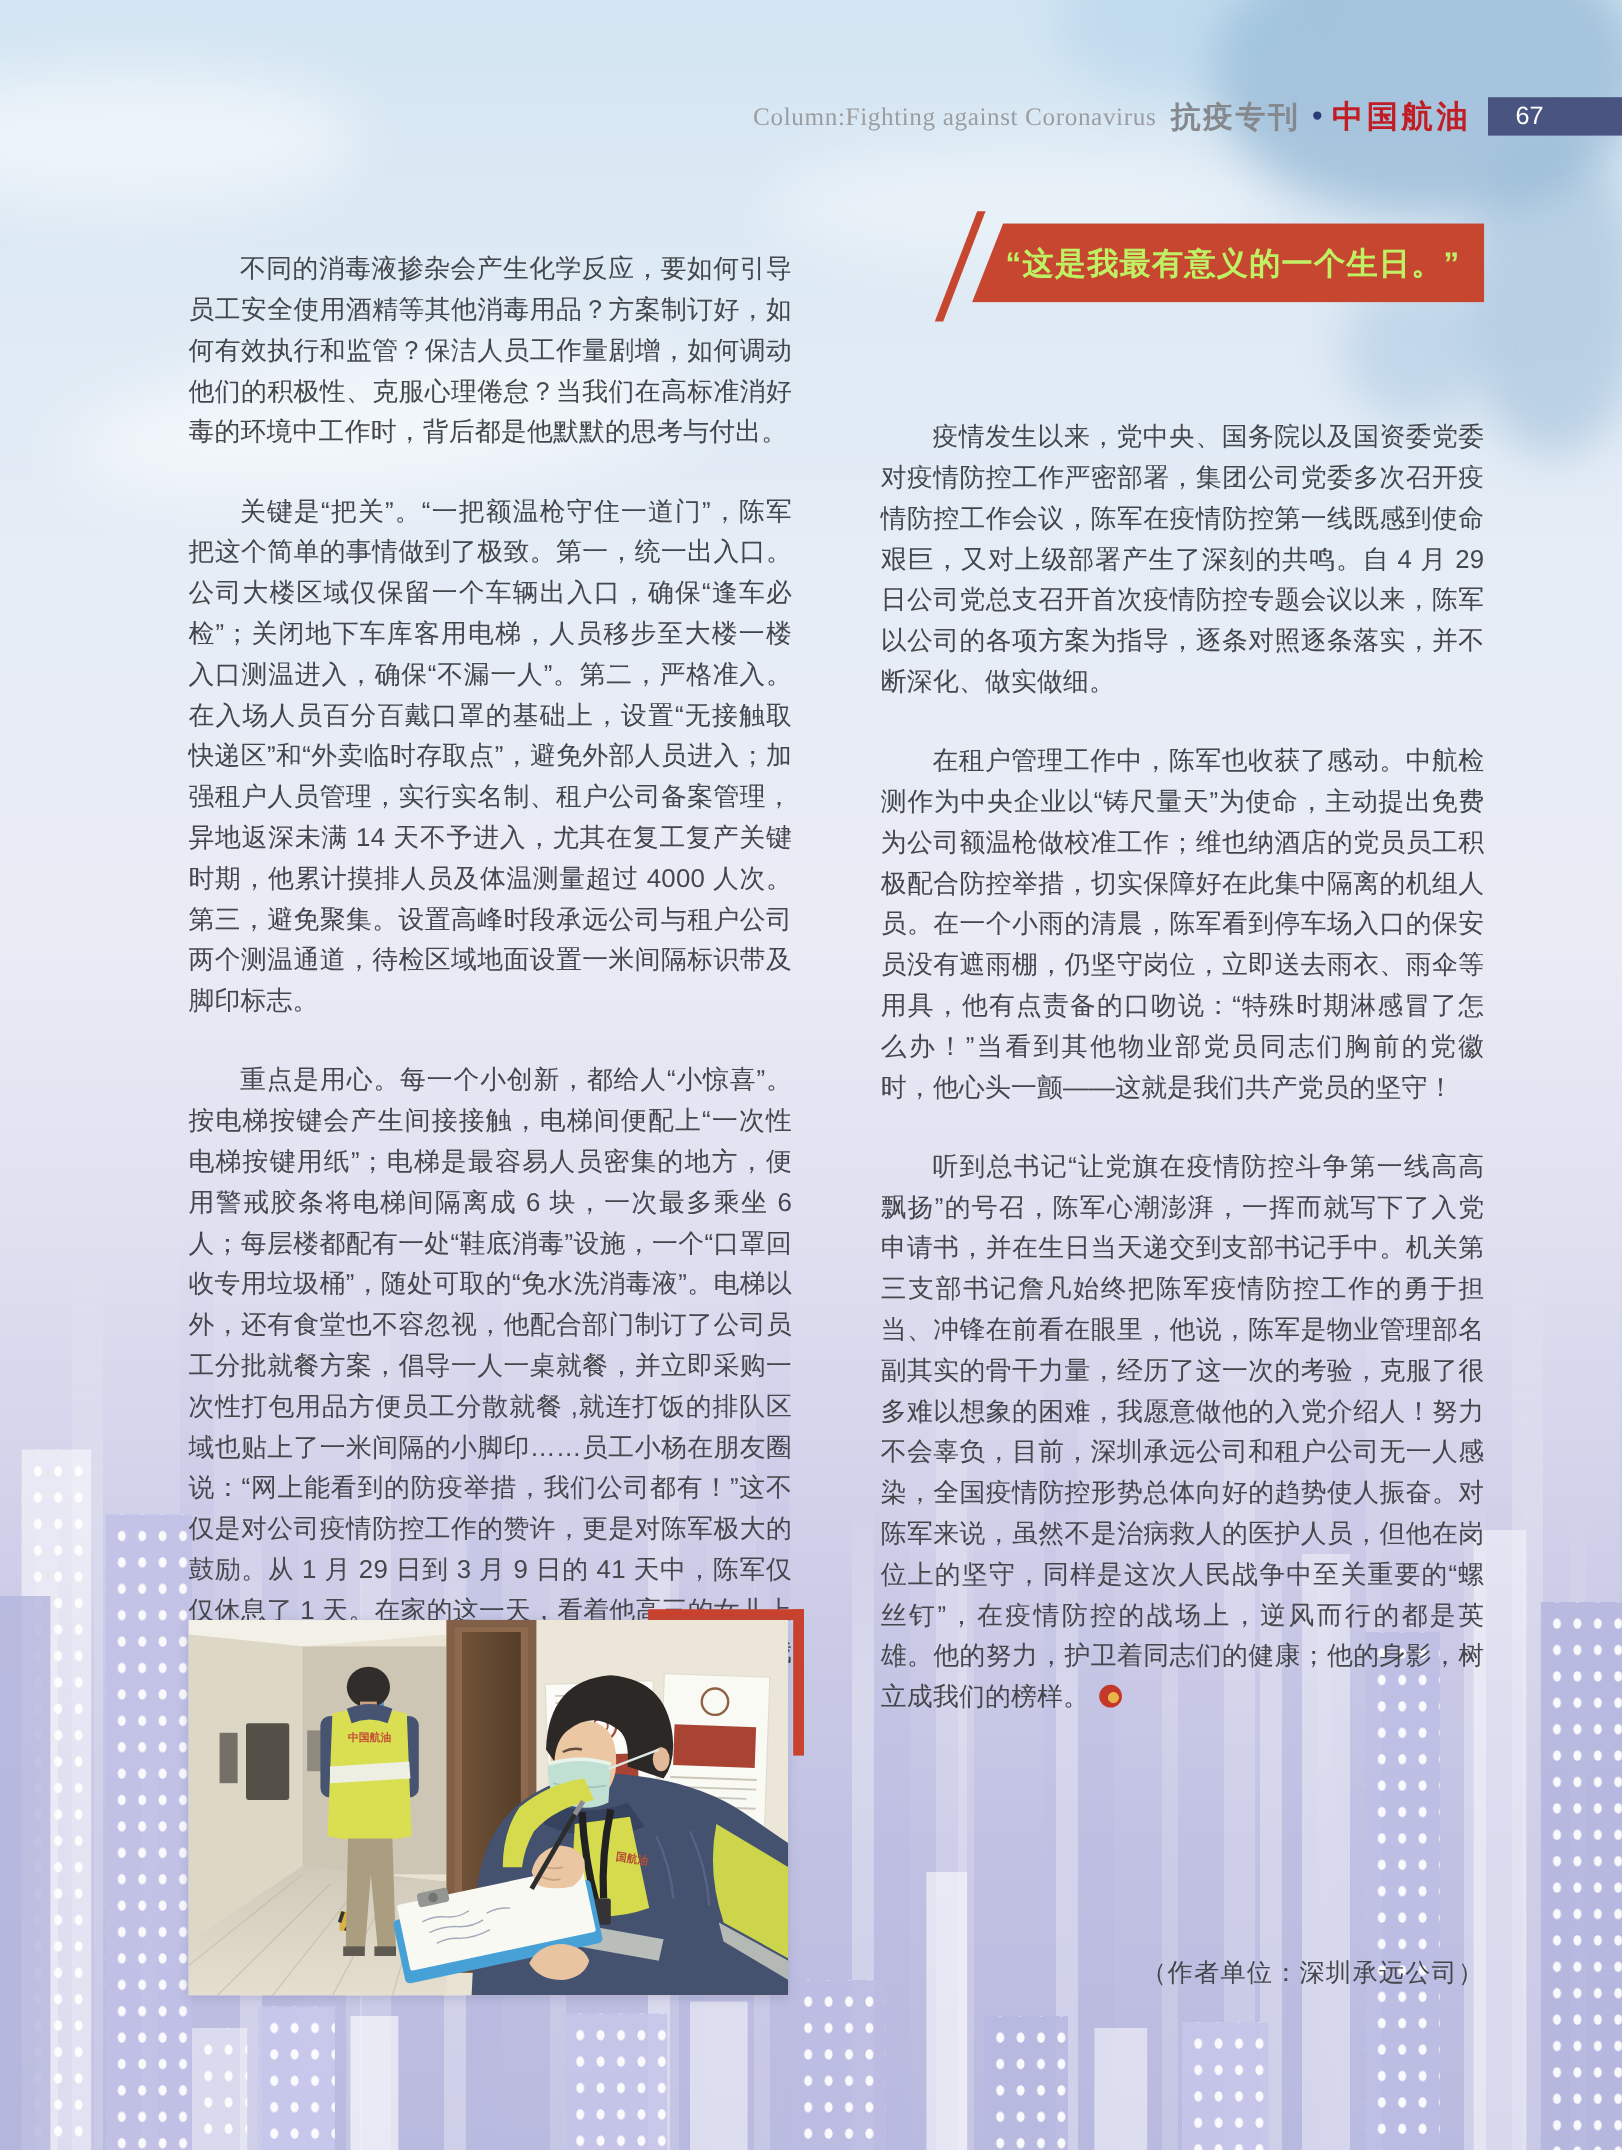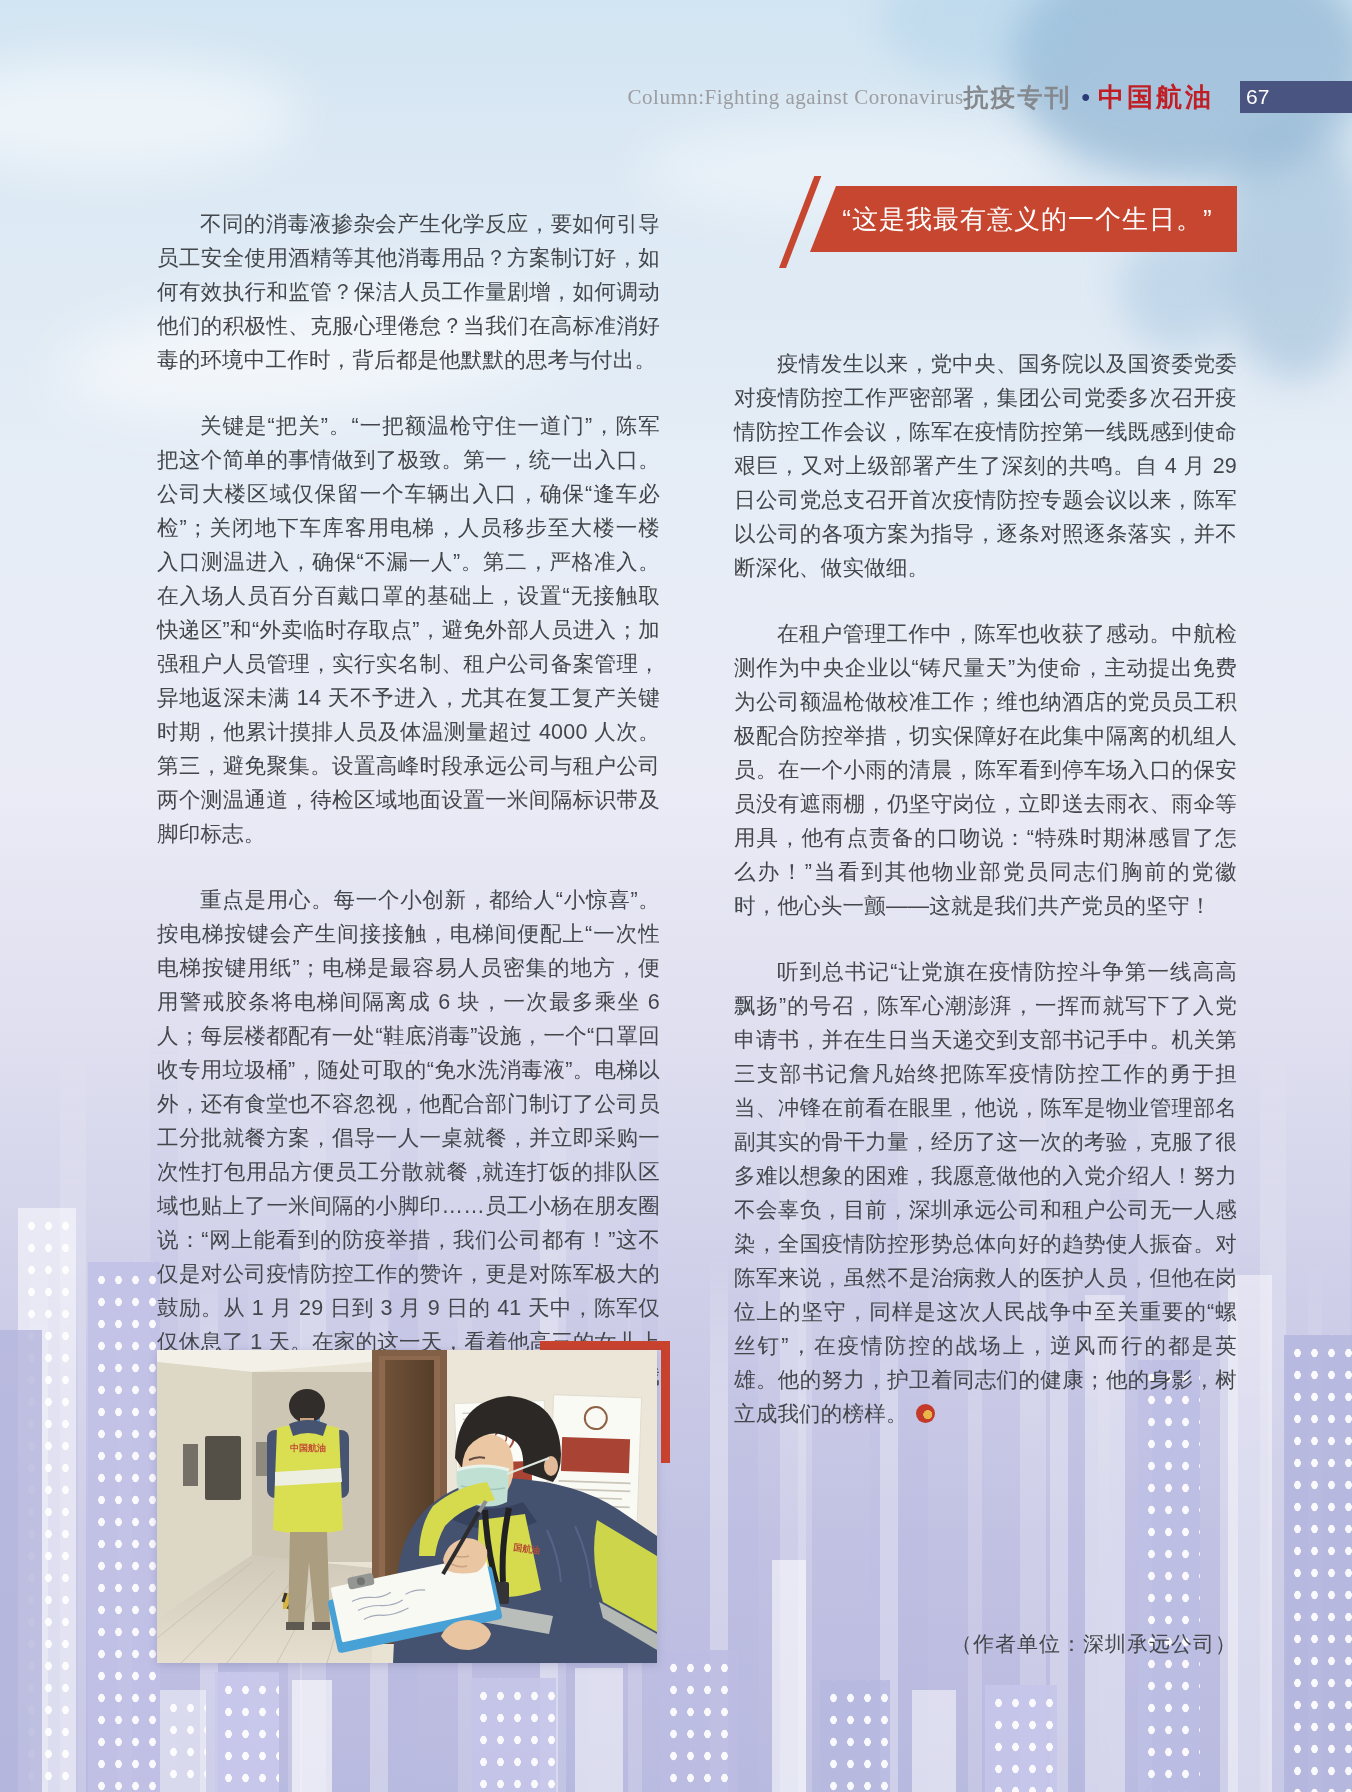--- a/index.html
+++ b/index.html
@@ -13,36 +13,36 @@
   .stripes{position:absolute;left:0;width:100%;
     -webkit-mask-image:linear-gradient(180deg,transparent,#000 30%);
     mask-image:linear-gradient(180deg,transparent,#000 30%);}
   .stripesA{top:1030px;height:762px;background-image:repeating-linear-gradient(90deg,rgba(255,255,255,0) 0 60px,rgba(255,255,255,.22) 60px 86px,rgba(255,255,255,0) 86px 150px,rgba(190,190,228,.28) 150px 178px,rgba(255,255,255,0) 178px 240px);}
   .stripesB{top:1250px;height:542px;background-image:repeating-linear-gradient(90deg,rgba(255,255,255,0) 0 30px,rgba(255,255,255,.30) 30px 48px,rgba(182,183,224,.25) 48px 78px,rgba(255,255,255,0) 78px 118px,rgba(255,255,255,.18) 118px 132px,rgba(255,255,255,0) 132px 170px);}
   .bldg{position:absolute;}
   .win{background-image:radial-gradient(rgba(255,255,255,.92) 3px,rgba(255,255,255,0) 3.6px);background-size:17px 22px;background-position:5px 7px;}
 
   .header{position:absolute;top:80px;right:0;height:34px;display:flex;align-items:center;}
   .hdr-en{font-family:Liberation Serif, serif;font-size:21px;color:#9b9da0;letter-spacing:.5px;}
-  .hdr-cn{font-size:25px;font-weight:700;color:#85898e;letter-spacing:2px;}
+  .hdr-cn{font-size:25px;font-weight:700;color:#85898e;margin-left:12px;letter-spacing:2px;}
   .hdr-dot{font-size:24px;font-weight:700;color:#2c3b76;margin:0 8px 0 10px;}
   .hdr-brand{font-size:26px;font-weight:700;color:#c01e24;letter-spacing:3px;}
-  .hdr-box{margin-left:26px;width:112px;height:32px;background:#4a5480;color:#fff;font-size:21px;line-height:32px;padding-left:6px;box-sizing:border-box;}
+  .hdr-box{margin-left:14px;width:112px;height:32px;background:#4a5480;color:#fff;font-size:21px;line-height:32px;padding-left:23px;box-sizing:border-box;}
 
   .col{position:absolute;width:503px;color:#43464a;font-size:21.5px;line-height:34px;text-align:justify;letter-spacing:.2px;margin-top:35px;}
   .col p{margin:0 0 32px 0;text-indent:2em;}
   .col p:last-child{margin-bottom:0;}
   .col-left{left:157px;top:172px;}
   .col-right{left:734px;top:312px;}
 
   .banner{position:absolute;left:800px;top:186px;width:437px;height:66px;background:#c64630;
     clip-path:polygon(36px 0,100% 0,100% 100%,10px 100%);
     display:flex;align-items:center;justify-content:center;
     filter:drop-shadow(0 5px 8px rgba(150,70,50,.25));}
-  .banner span{color:#ffffff;font-size:26px;font-weight:400;letter-spacing:1px;padding-left:18px;}
+  .banner span{color:#bef264;font-size:26px;font-weight:700;letter-spacing:1px;padding-left:18px;}
   .slash{position:absolute;left:779px;top:176px;width:7px;height:92px;background:#c64630;transform:skewX(-21deg);transform-origin:bottom left;}
 
   .frame-h{position:absolute;left:540px;top:1341px;width:130px;height:9px;background:#c8422e;}
   .frame-v{position:absolute;left:661px;top:1341px;width:9px;height:122px;background:#c8422e;}
   .photo{position:absolute;left:157px;top:1350px;width:500px;height:313px;overflow:hidden;box-shadow:0 2px 8px rgba(90,90,140,.25);}
 
   .endmark{display:inline-block;width:19px;height:19px;border-radius:50%;margin-left:8px;vertical-align:-2px;
     background:radial-gradient(circle at 62% 56%,#e8b54a 0 27%,#c5392b 30% 100%);}
   .author{position:absolute;left:734px;top:1630px;width:503px;text-align:right;font-size:21px;color:#43464a;letter-spacing:1px;}
 </style>

